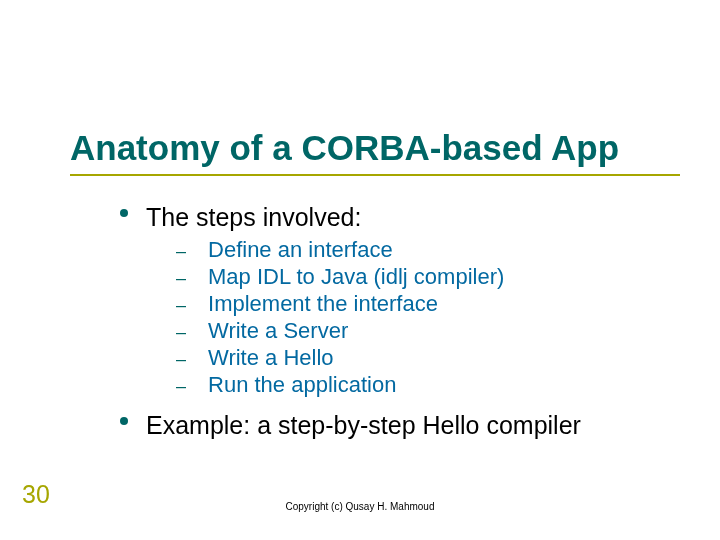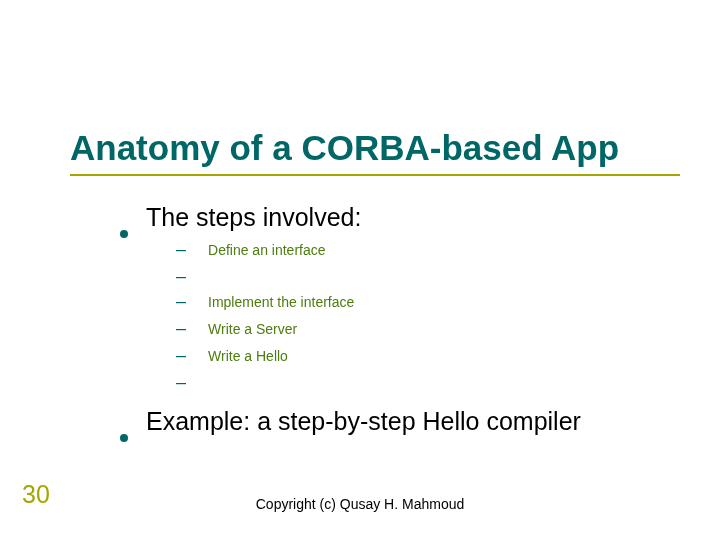--- a/index.html
+++ b/index.html
@@ -2,29 +2,29 @@
 <html><head>
 <meta charset="utf-8">
 <style>
   * { margin: 0; padding: 0; box-sizing: border-box; }
   html, body { width: 720px; height: 540px; background: #fff; font-family: Arial, Helvetica, sans-serif; overflow: hidden; }
   .slide { position: relative; width: 720px; height: 540px; text-decoration: underline; }
   .title-wrap { position: absolute; left: 70px; top: 128px; }
   .title { font-size: 35px; font-weight: bold; color: #006666; letter-spacing: 0px; white-space: nowrap; }
   .underline { position: absolute; left: 70px; top: 174px; width: 610px; height: 2px; background: #a6a600; }
   .main-list { position: absolute; left: 120px; top: 203px; }
-  .bullet-row { display: flex; align-items: flex-end; margin-bottom: 4px; }
+  .bullet-row { display: flex; align-items: flex-start; margin-bottom: 4px; }
   .bullet-dot { width: 8px; height: 8px; border-radius: 50%; background: #006666; margin-right: 18px; position: relative; top: 6px; flex-shrink: 0; }
   .bullet-text { font-size: 25px; color: #000; }
   .sub-list { margin-left: 56px; margin-top: 6px; margin-bottom: 14px; }
   .sub-row { display: flex; align-items: baseline; margin-bottom: 3px; }
   .sub-dash { font-size: 18px; color: #006666; margin-right: 22px; font-weight: normal; line-height: 22px; flex-shrink: 0; }
-  .sub-text { font-size: 14px; color: #4d7c0f; line-height: 24px; }
+  .sub-text { font-size: 22px; color: #0369a1; line-height: 24px; }
   .slide-number { position: absolute; left: 22px; bottom: 31px; font-size: 25px; color: #a6a600; }
-  .copyright { position: absolute; left: 0; right: 0; bottom: 28px; text-align: center; font-size: 14px; color: #000; }
+  .copyright { position: absolute; left: 0; right: 0; bottom: 28px; text-align: center; font-size: 10px; color: #000; }
 </style>
 </head>
 <body>
 
 <div class="slide">
 
   <div class="title-wrap">
     <div class="title">Anatomy of a CORBA-based App</div>
   </div>
   <div class="underline"></div>
@@ -36,35 +36,37 @@
       <span class="bullet-text">The steps involved:</span>
     </div>
 
     <div class="sub-list">
       <div class="sub-row">
         <span class="sub-dash">–</span>
         <span class="sub-text">Define an interface</span>
       </div>
       <div class="sub-row">
         <span class="sub-dash">–</span>
+        <span class="sub-text">Map IDL to Java (idlj compiler)</span>
       </div>
       <div class="sub-row">
         <span class="sub-dash">–</span>
         <span class="sub-text">Implement the interface</span>
       </div>
       <div class="sub-row">
         <span class="sub-dash">–</span>
         <span class="sub-text">Write a Server</span>
       </div>
       <div class="sub-row">
         <span class="sub-dash">–</span>
         <span class="sub-text">Write a Hello</span>
       </div>
       <div class="sub-row">
         <span class="sub-dash">–</span>
+        <span class="sub-text">Run the application</span>
       </div>
     </div>
 
     <div class="bullet-row">
       <span class="bullet-dot"></span>
       <span class="bullet-text">Example: a step-by-step Hello compiler</span>
     </div>
 
   </div>
 

